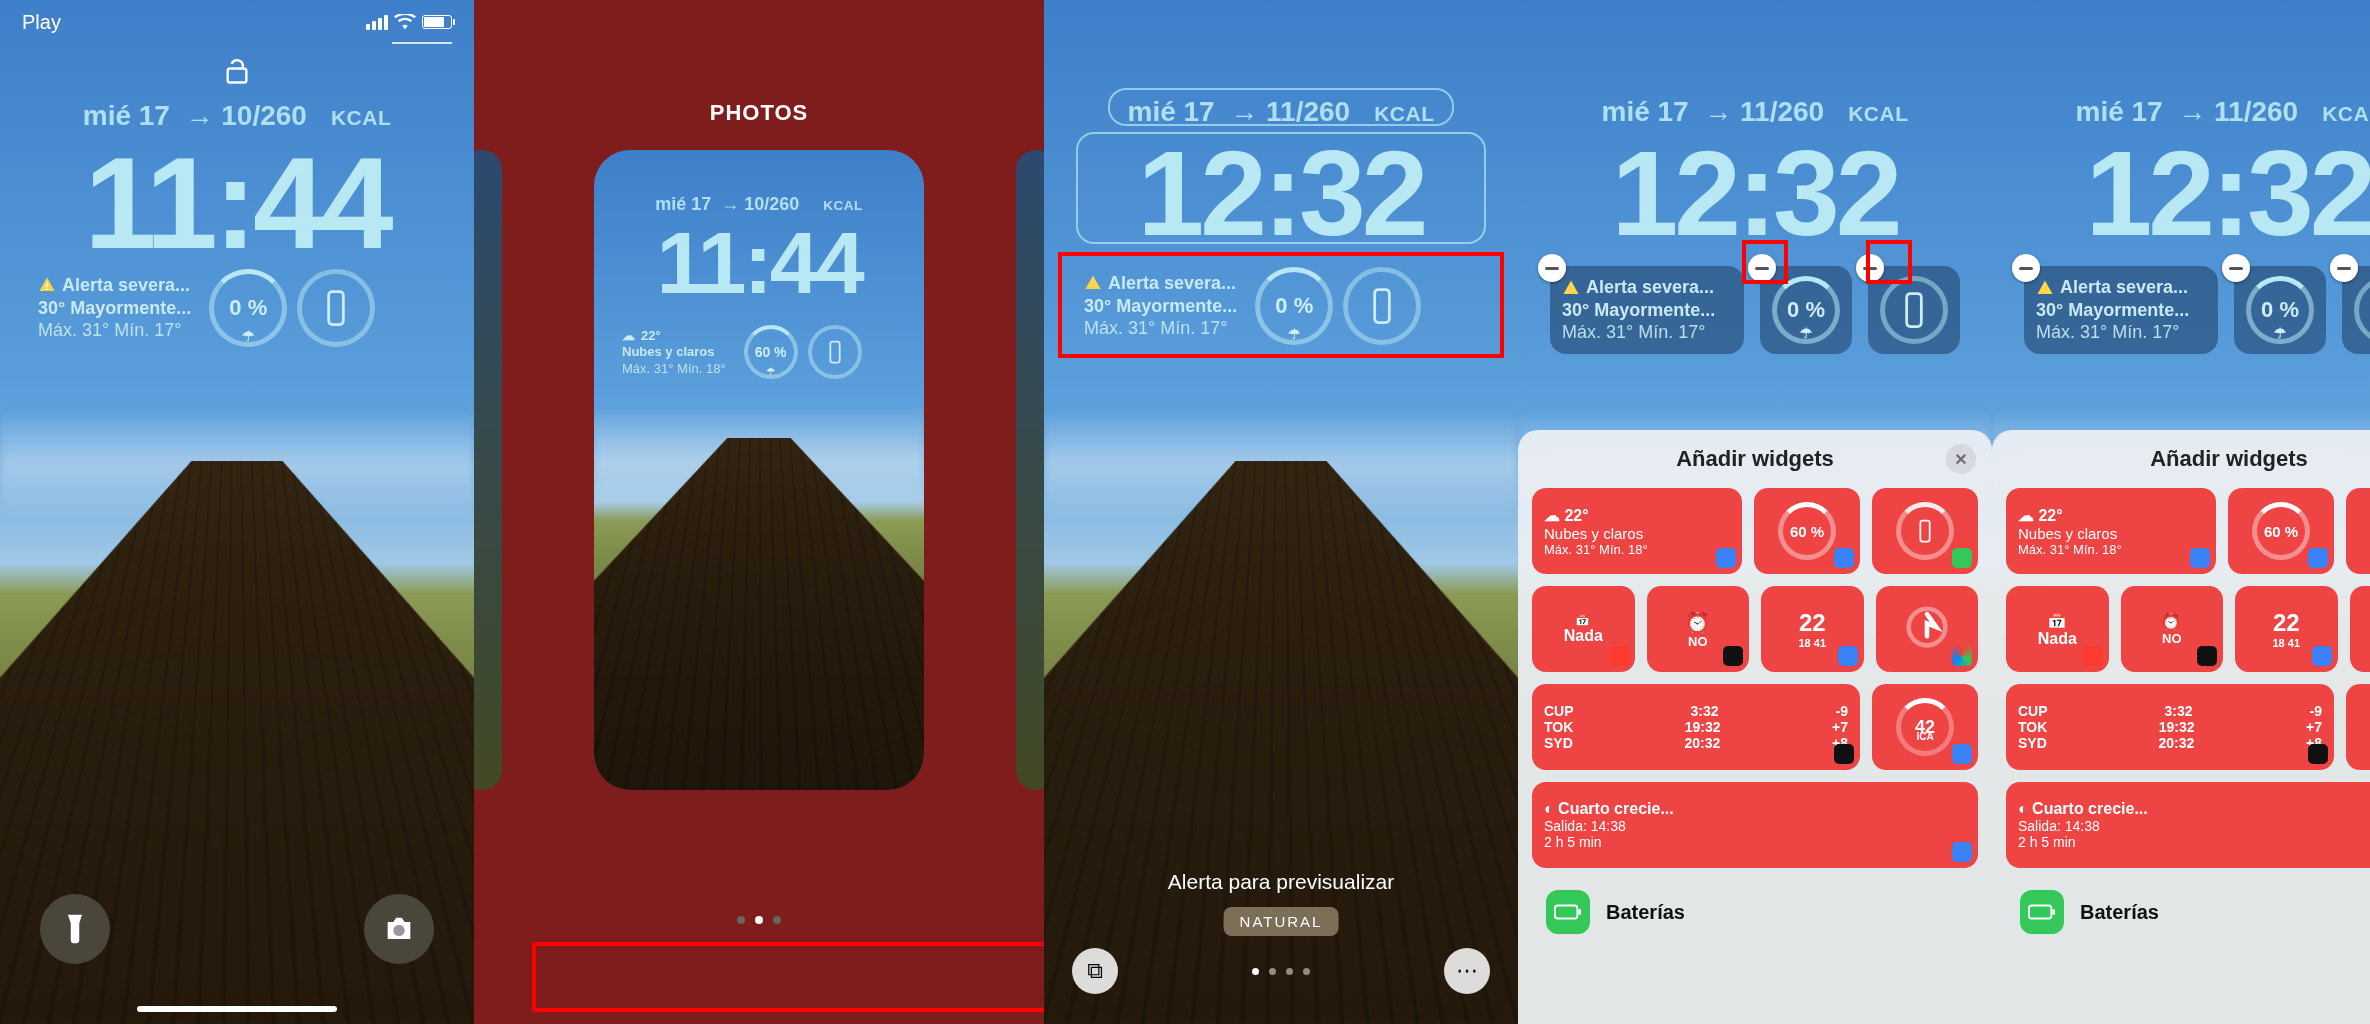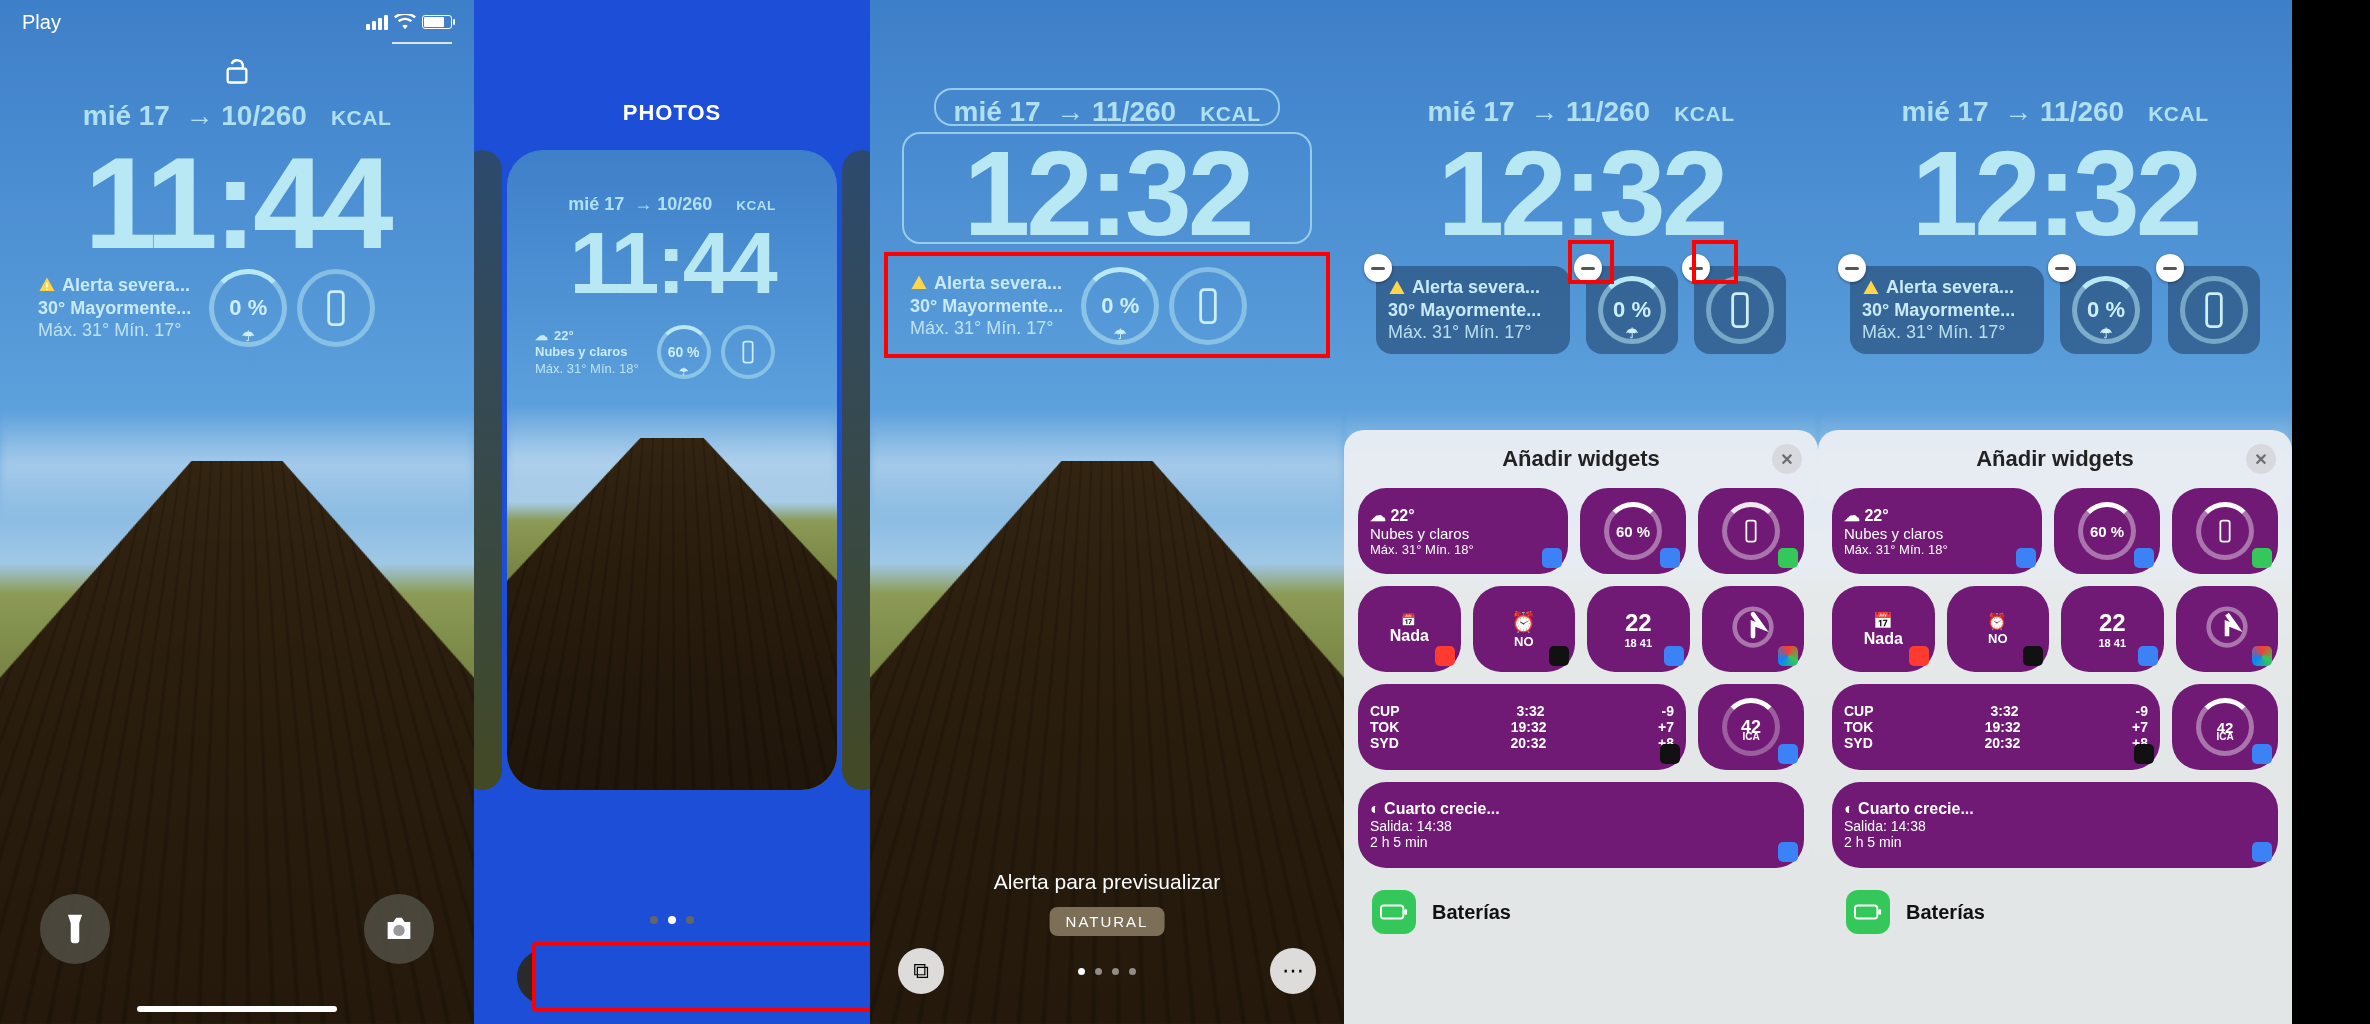--- a/index.html
+++ b/index.html
@@ -11,21 +11,21 @@
     background: #000;
     overflow: hidden;
   }
   .panel {
     position: relative;
     height: 100%;
     flex: 0 0 auto;
     overflow: hidden;
   }
   .p1 { width: 474px; }
-  .p2 { width: 396px; background:#1d4ed8; }
+  .p2 { width: 570px; background:#7f1d1d; }
   .p3 { width: 474px; }
   .p4 { width: 474px; }
   .p5 { width: 474px; }
 
   
   .sky {
     position:absolute; inset:0;
     background: linear-gradient(180deg,#3e7fc9 0%, #5ca0dc 40%, #a0c8e6 55%, #8b9a55 58%, #6e7a3d 70%, #5a6336 100%);
   }
   .cloudband {
@@ -151,21 +151,21 @@
   .minus-badge::after{content:''; width:14px; height:3px; background:#555; border-radius:2px;}
   .chip { background:rgba(30,60,100,0.55); border-radius:16px; padding:10px 12px; position:relative;}
 
   
   .sheet { position:absolute; left:0; right:0; bottom:0; top:430px; background:rgba(235,238,242,0.94); border-radius:20px 20px 0 0; backdrop-filter:blur(8px);}
   .sheet-head { display:flex; align-items:center; justify-content:center; position:relative; padding:16px 0;}
   .sheet-title { font-size:22px; font-weight:700; color:#222;}
   .close-x { position:absolute; right:16px; width:30px; height:30px; border-radius:50%; background:#d7d9de; display:flex; align-items:center; justify-content:center; color:#6b6e76; font-weight:700;}
   .sheet-grid { padding:0 14px; display:flex; flex-direction:column; gap:12px;}
   .sheet-row { display:flex; gap:12px;}
-  .sw { background:#701a75; border-radius:28px; position:relative; color:#fff; font-weight:600; display:flex; flex-direction:column; justify-content:center; padding:10px 12px; height:86px;}
+  .sw { background:#ef4444; border-radius:14px; position:relative; color:#fff; font-weight:600; display:flex; flex-direction:column; justify-content:center; padding:10px 12px; height:86px;}
   .sw.sq { width:106px; align-items:center; justify-content:center; padding:0;}
   .sw.wide { flex:1; }
   .sw .corner { position:absolute; right:6px; bottom:6px; width:20px; height:20px; border-radius:5px;}
   .c-blue{background:#3b82f6;} .c-green{background:#34c759;} .c-red{background:#ff3b30;}
   .c-black{background:#111;} .c-multi{background:conic-gradient(#ff3b30,#34c759,#0a84ff,#ff3b30);}
   .sw-ring{ width:58px;height:58px;border-radius:50%;border:5px solid rgba(255,255,255,0.4);border-top-color:#fff;display:flex;align-items:center;justify-content:center;font-size:15px;}
   .sw-arrow svg{width:44px;height:44px;}
   .sw-clock{ font-size:24px; text-align:center;}
   .sw-clock .sub{font-size:11px;display:block;}
   .worldclock-row{display:flex;width:100%;justify-content:space-between;font-size:14px;align-items:center;}

